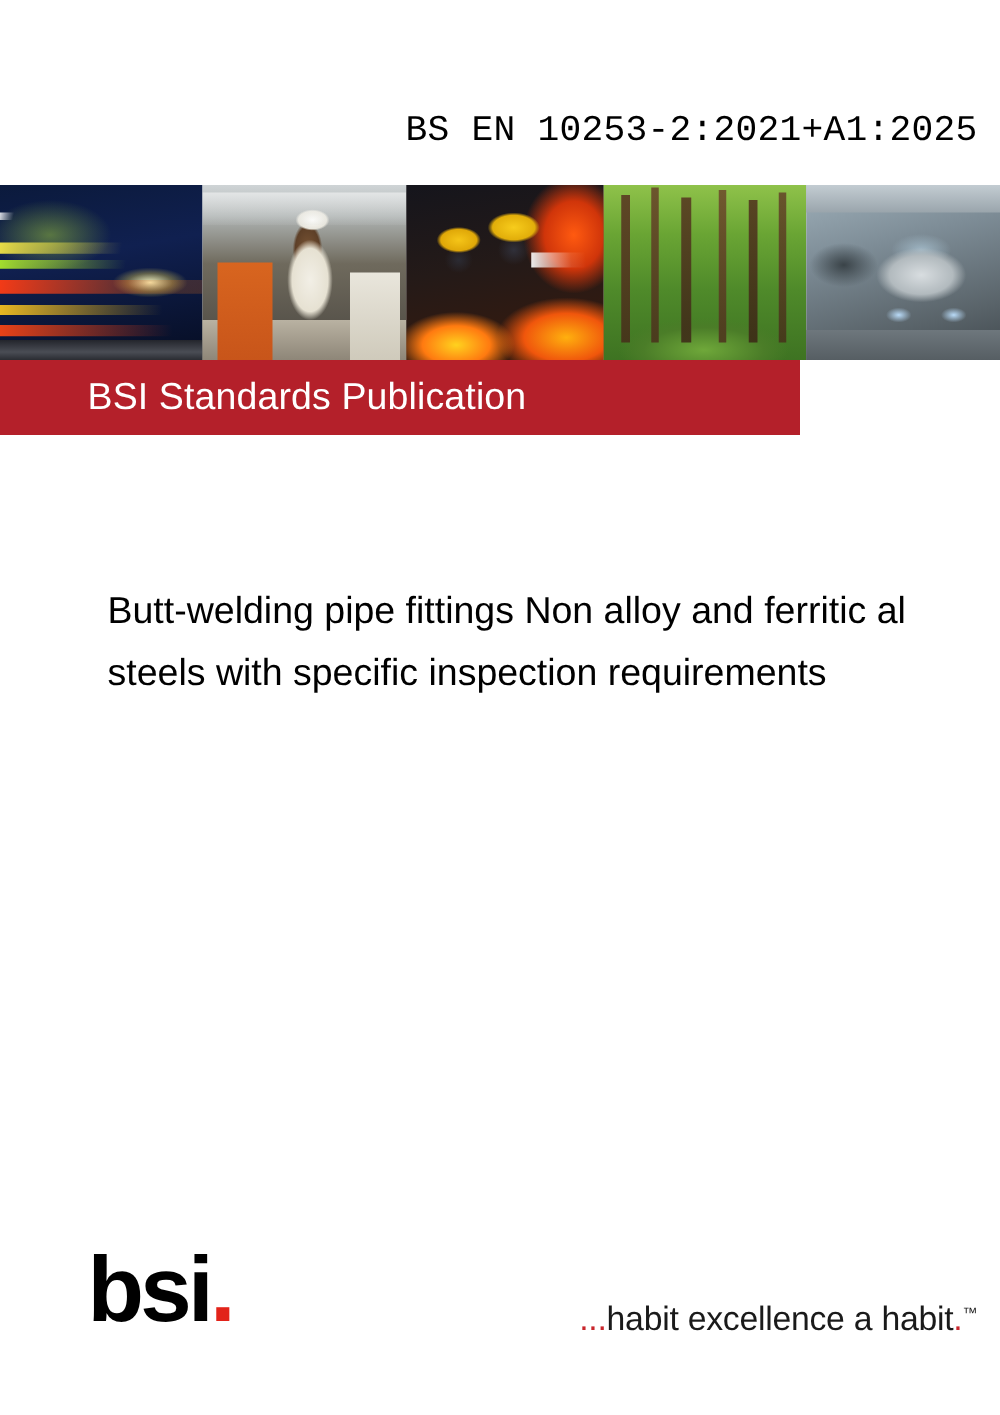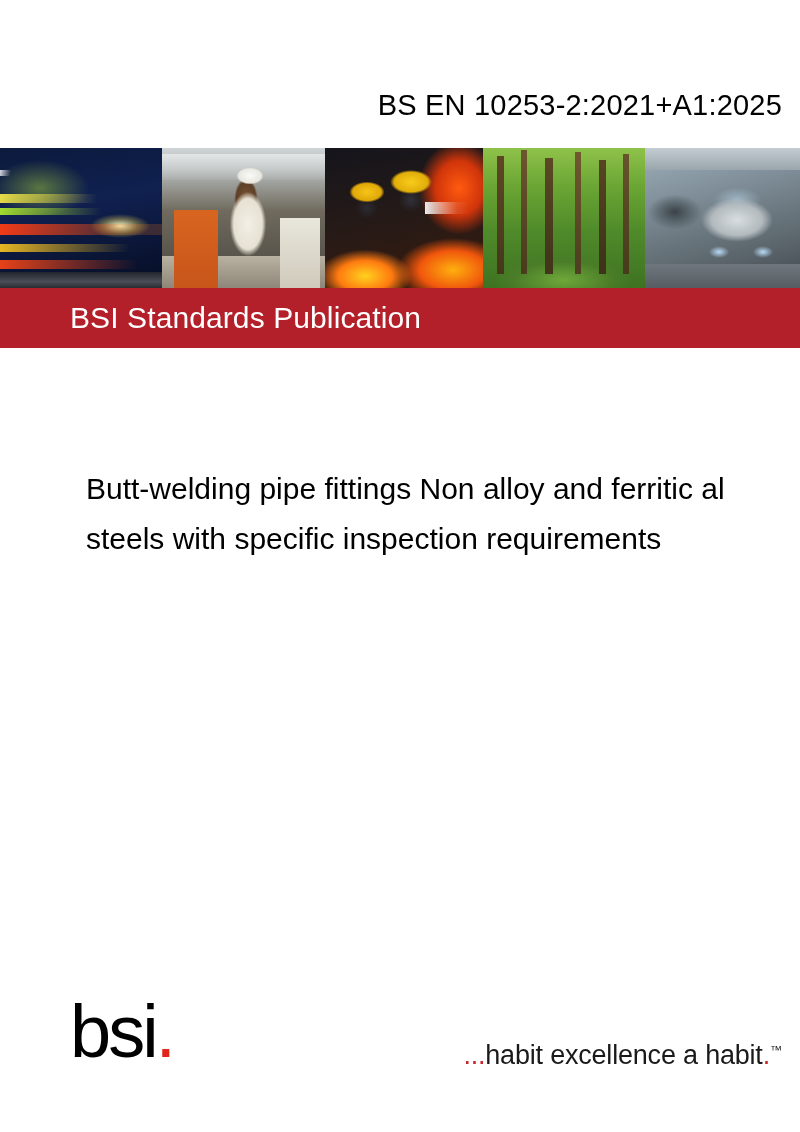--- a/index.html
+++ b/index.html
@@ -20,20 +20,21 @@
   .std-number {
     position: absolute;
     top: 88px;
     right: 18px;
     font-size: 29px;
     line-height: 34px;
     letter-spacing: 0.2px;
     color: #000000;
     white-space: nowrap;
     text-align: right;
+    font-family: Liberation Mono, monospace;
   }
 
   
   .photo-strip {
     position: absolute;
     top: 148px;
     left: 0;
     width: 800px;
     height: 140px;
     display: flex;
@@ -128,21 +129,21 @@
       linear-gradient(180deg, #c3ccd2 0%, #9aa5ac 100%) 0 0/155px 22px no-repeat,
       linear-gradient(180deg, #6e777d 0%, #565e63 100%) 0 116px/155px 24px no-repeat,
       linear-gradient(165deg, #9fb0ba 0%, #7d8c96 35%, #596369 75%, #3f474c 100%);
   }
 
   
   .red-banner {
     position: absolute;
     top: 288px;
     left: 0;
-    width: 800px;
+    width: 640px;
     height: 60px;
     background: #b4202a;
   }
   .red-banner-label {
     position: absolute;
     left: 70px;
     top: 13px;
     font-size: 30px;
     line-height: 34px;
     color: #ffffff;
@@ -166,21 +167,21 @@
     white-space: nowrap;
   }
 
   
   .bsi-logo {
     position: absolute;
     left: 70px;
     top: 995px;
     font-size: 74px;
     line-height: 74px;
-    font-weight: normal;
+    font-weight: bold;
     letter-spacing: -3px;
     color: #000000;
     white-space: nowrap;
   }
   .bsi-logo .dot { color: #e2231a; }
 
   .tagline {
     position: absolute;
     right: 18px;
     top: 1034px;

